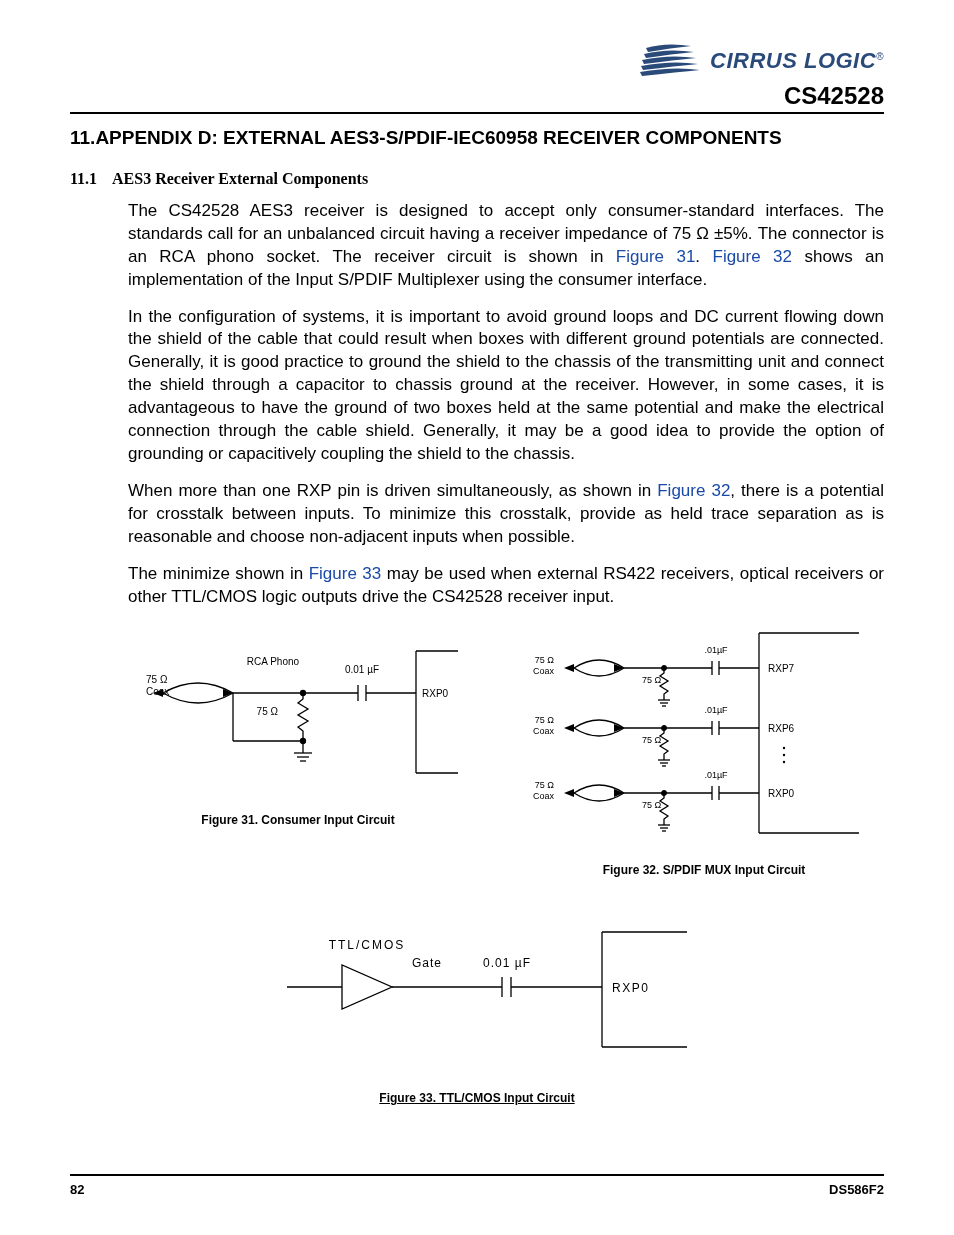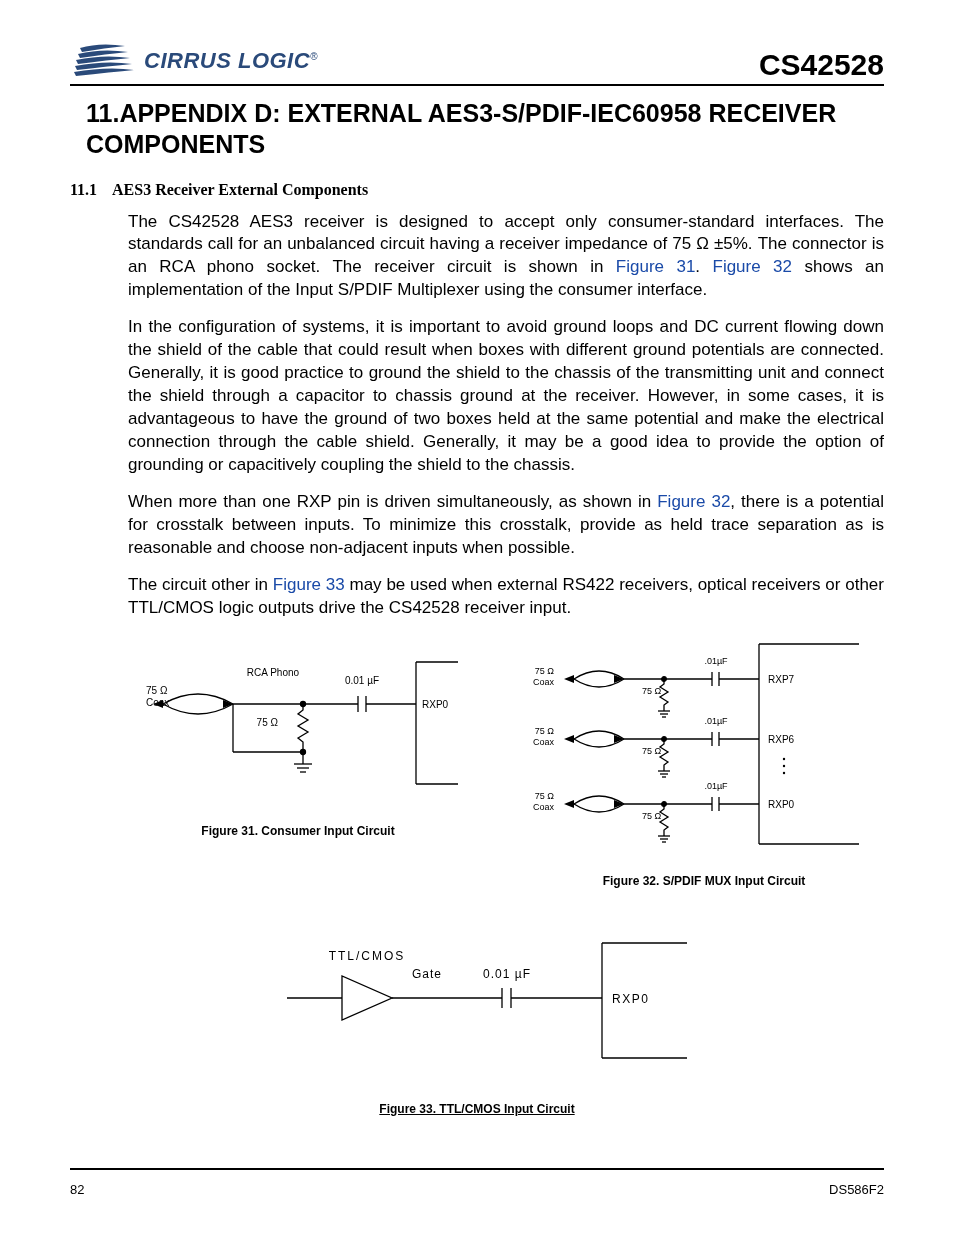--- a/index.html
+++ b/index.html
@@ -18,20 +18,21 @@
     height: 100%;
     position: relative;
   }
   .header {
     display: flex;
     justify-content: space-between;
     align-items: flex-end;
     border-bottom: 2px solid #000;
     padding-bottom: 2px;
     margin-bottom: 12px;
+    flex-direction: column;
   }
   .logo {
     display: flex;
     align-items: center;
   }
   .logo-mark svg { display:block; }
   .logo-text {
     font-weight: bold;
     font-style: italic;
     font-size: 22px;
@@ -41,26 +42,26 @@
   }
   .logo-r {
     font-size: 10px;
     vertical-align: super;
     font-style: normal;
     font-weight: normal;
     color: #2a4a7a;
   }
   .part-no {
     font-weight: bold;
-    font-size: 30px;
+    font-size: 24px;
     text-align: center;
   }
   h1.section-title {
-    font-size: 25px;
-    margin: 8px 0 14px 16px;
+    font-size: 19px;
+    margin: 8px 0 14px 0;
     line-height: 1.25;
   }
   h1.section-title .num { display:inline; }
   h2.sub-title {
     font-size: 16px;
     margin: 20px 0 12px 0;
     font-family: Liberation Serif, serif;
   }
   h2.sub-title .num { display:inline-block; width:42px; }
   .body-text {
@@ -89,24 +90,24 @@
     margin-top: 40px;
     text-align:center;
     text-decoration:underline;
   }
   .footer {
     position: absolute;
     bottom: 38px;
     left: 70px;
     right: 70px;
     border-top: 2px solid #000;
-    padding-top: 12px;
+    padding-top: 6px;
     display:flex;
     justify-content: space-between;
-    font-weight: normal;
+    font-weight: bold;
     font-size: 13px;
   }
   svg text { font-family: Arial, Helvetica, sans-serif; }
 </style>
 </head>
 <body>
 
 <div class="page">
 
   <div class="header">
@@ -139,21 +140,21 @@
 
   <div class="body-text">
     <p>
       <span>The CS42528 AES3 receiver is designed to accept only consumer-standard interfaces. The standards call for an unbalanced circuit having a receiver impedance of 75 Ω ±5%. The connector is an RCA phono socket. The receiver circuit is shown in </span><span class="link">Figure 31</span><span>. </span><span class="link">Figure 32</span><span> shows an implementation of the Input S/PDIF Multiplexer using the consumer interface.</span>
     </p>
     <p>In the configuration of systems, it is important to avoid ground loops and DC current flowing down the shield of the cable that could result when boxes with different ground potentials are connected. Generally, it is good practice to ground the shield to the chassis of the transmitting unit and connect the shield through a capacitor to chassis ground at the receiver. However, in some cases, it is advantageous to have the ground of two boxes held at the same potential and make the electrical connection through the cable shield. Generally, it may be a good idea to provide the option of grounding or capacitively coupling the shield to the chassis.</p>
     <p>
       <span>When more than one RXP pin is driven simultaneously, as shown in </span><span class="link">Figure 32</span><span>, there is a potential for crosstalk between inputs. To minimize this crosstalk, provide as held trace separation as is reasonable and choose non-adjacent inputs when possible.</span>
     </p>
     <p>
-      <span>The circuit other in </span><span class="link">Figure 33</span><span> may be used when external RS422 receivers, optical receivers or other TTL/CMOS logic outputs drive the CS42528 receiver input.</span>
+      <span>The minimize shown in </span><span class="link">Figure 33</span><span> may be used when external RS422 receivers, optical receivers or other TTL/CMOS logic outputs drive the CS42528 receiver input.</span>
     </p>
   </div>
 
   <div class="figures-row">
 
     <div class="fig">
       <svg width="340" height="170" viewBox="0 0 340 170">
         <g stroke="#000" stroke-width="1.3" fill="none">
 
           <polygon points="25,70 35,66 35,74" fill="#000" stroke="none"></polygon>

